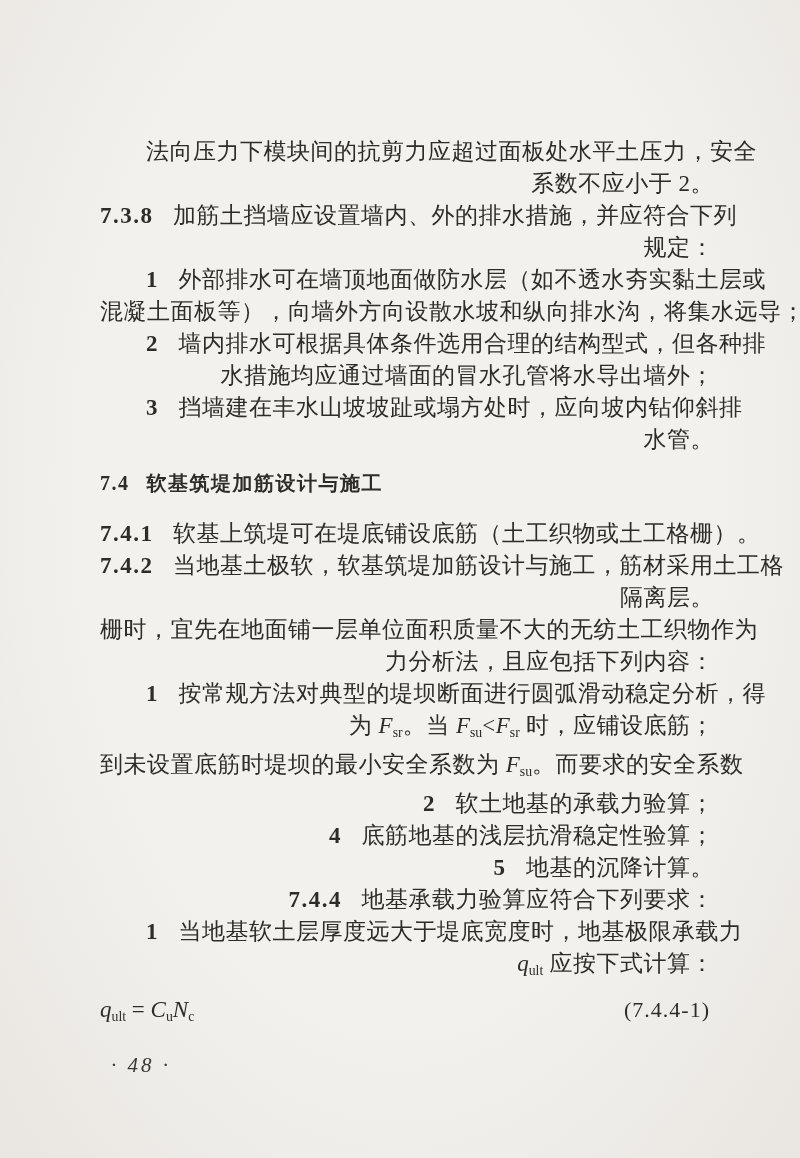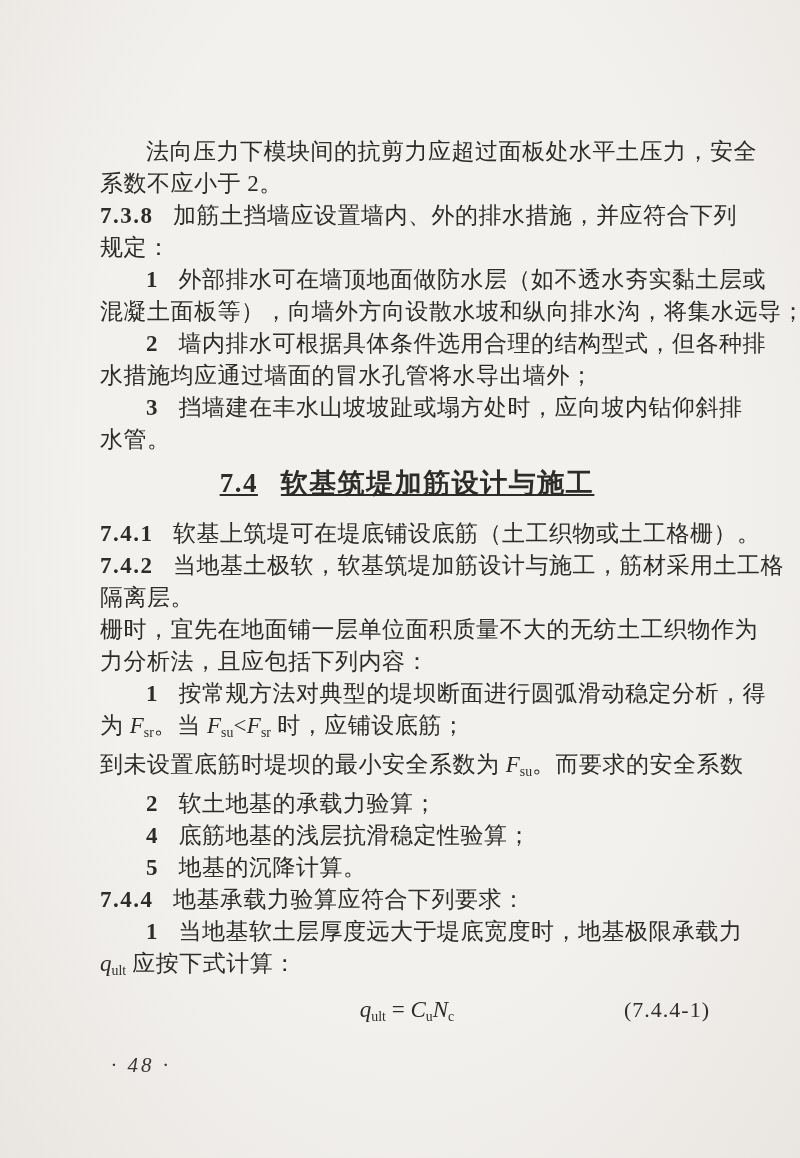--- a/index.html
+++ b/index.html
@@ -23,39 +23,38 @@
   .content{
     position:absolute;
     left:100px;top:136px;
     width:614px;
   }
   .line{
     font-size:23px;
     line-height:32px;
     letter-spacing:.5px;
     white-space:nowrap;
+    text-align:right;
   }
   .ind{ text-indent:46px; }
   .b{ font-weight:700; letter-spacing:1.5px; }
   .gap{ margin-right:.85em; }
   .i{ font-style:italic; letter-spacing:0; }
   .sub{ font-size:.6em; vertical-align:-.3em; letter-spacing:0; }
   h2.heading{
     margin:11px 0 19px 0;
-    text-align:center;
-    font-size:27px;
+    font-size:20px;
     line-height:32px;
     font-weight:700;
     letter-spacing:1px;
-    text-decoration:underline;
   }
   .formula{
     position:relative;
     margin-top:7px;
-    text-align:center;
+    text-align:left;
     font-size:23px;
     line-height:32px;
   }
   .formula .eqno{
     position:absolute;
     right:4px;top:0;
     font-size:22px;
     letter-spacing:1px;
   }
   .pageno{

